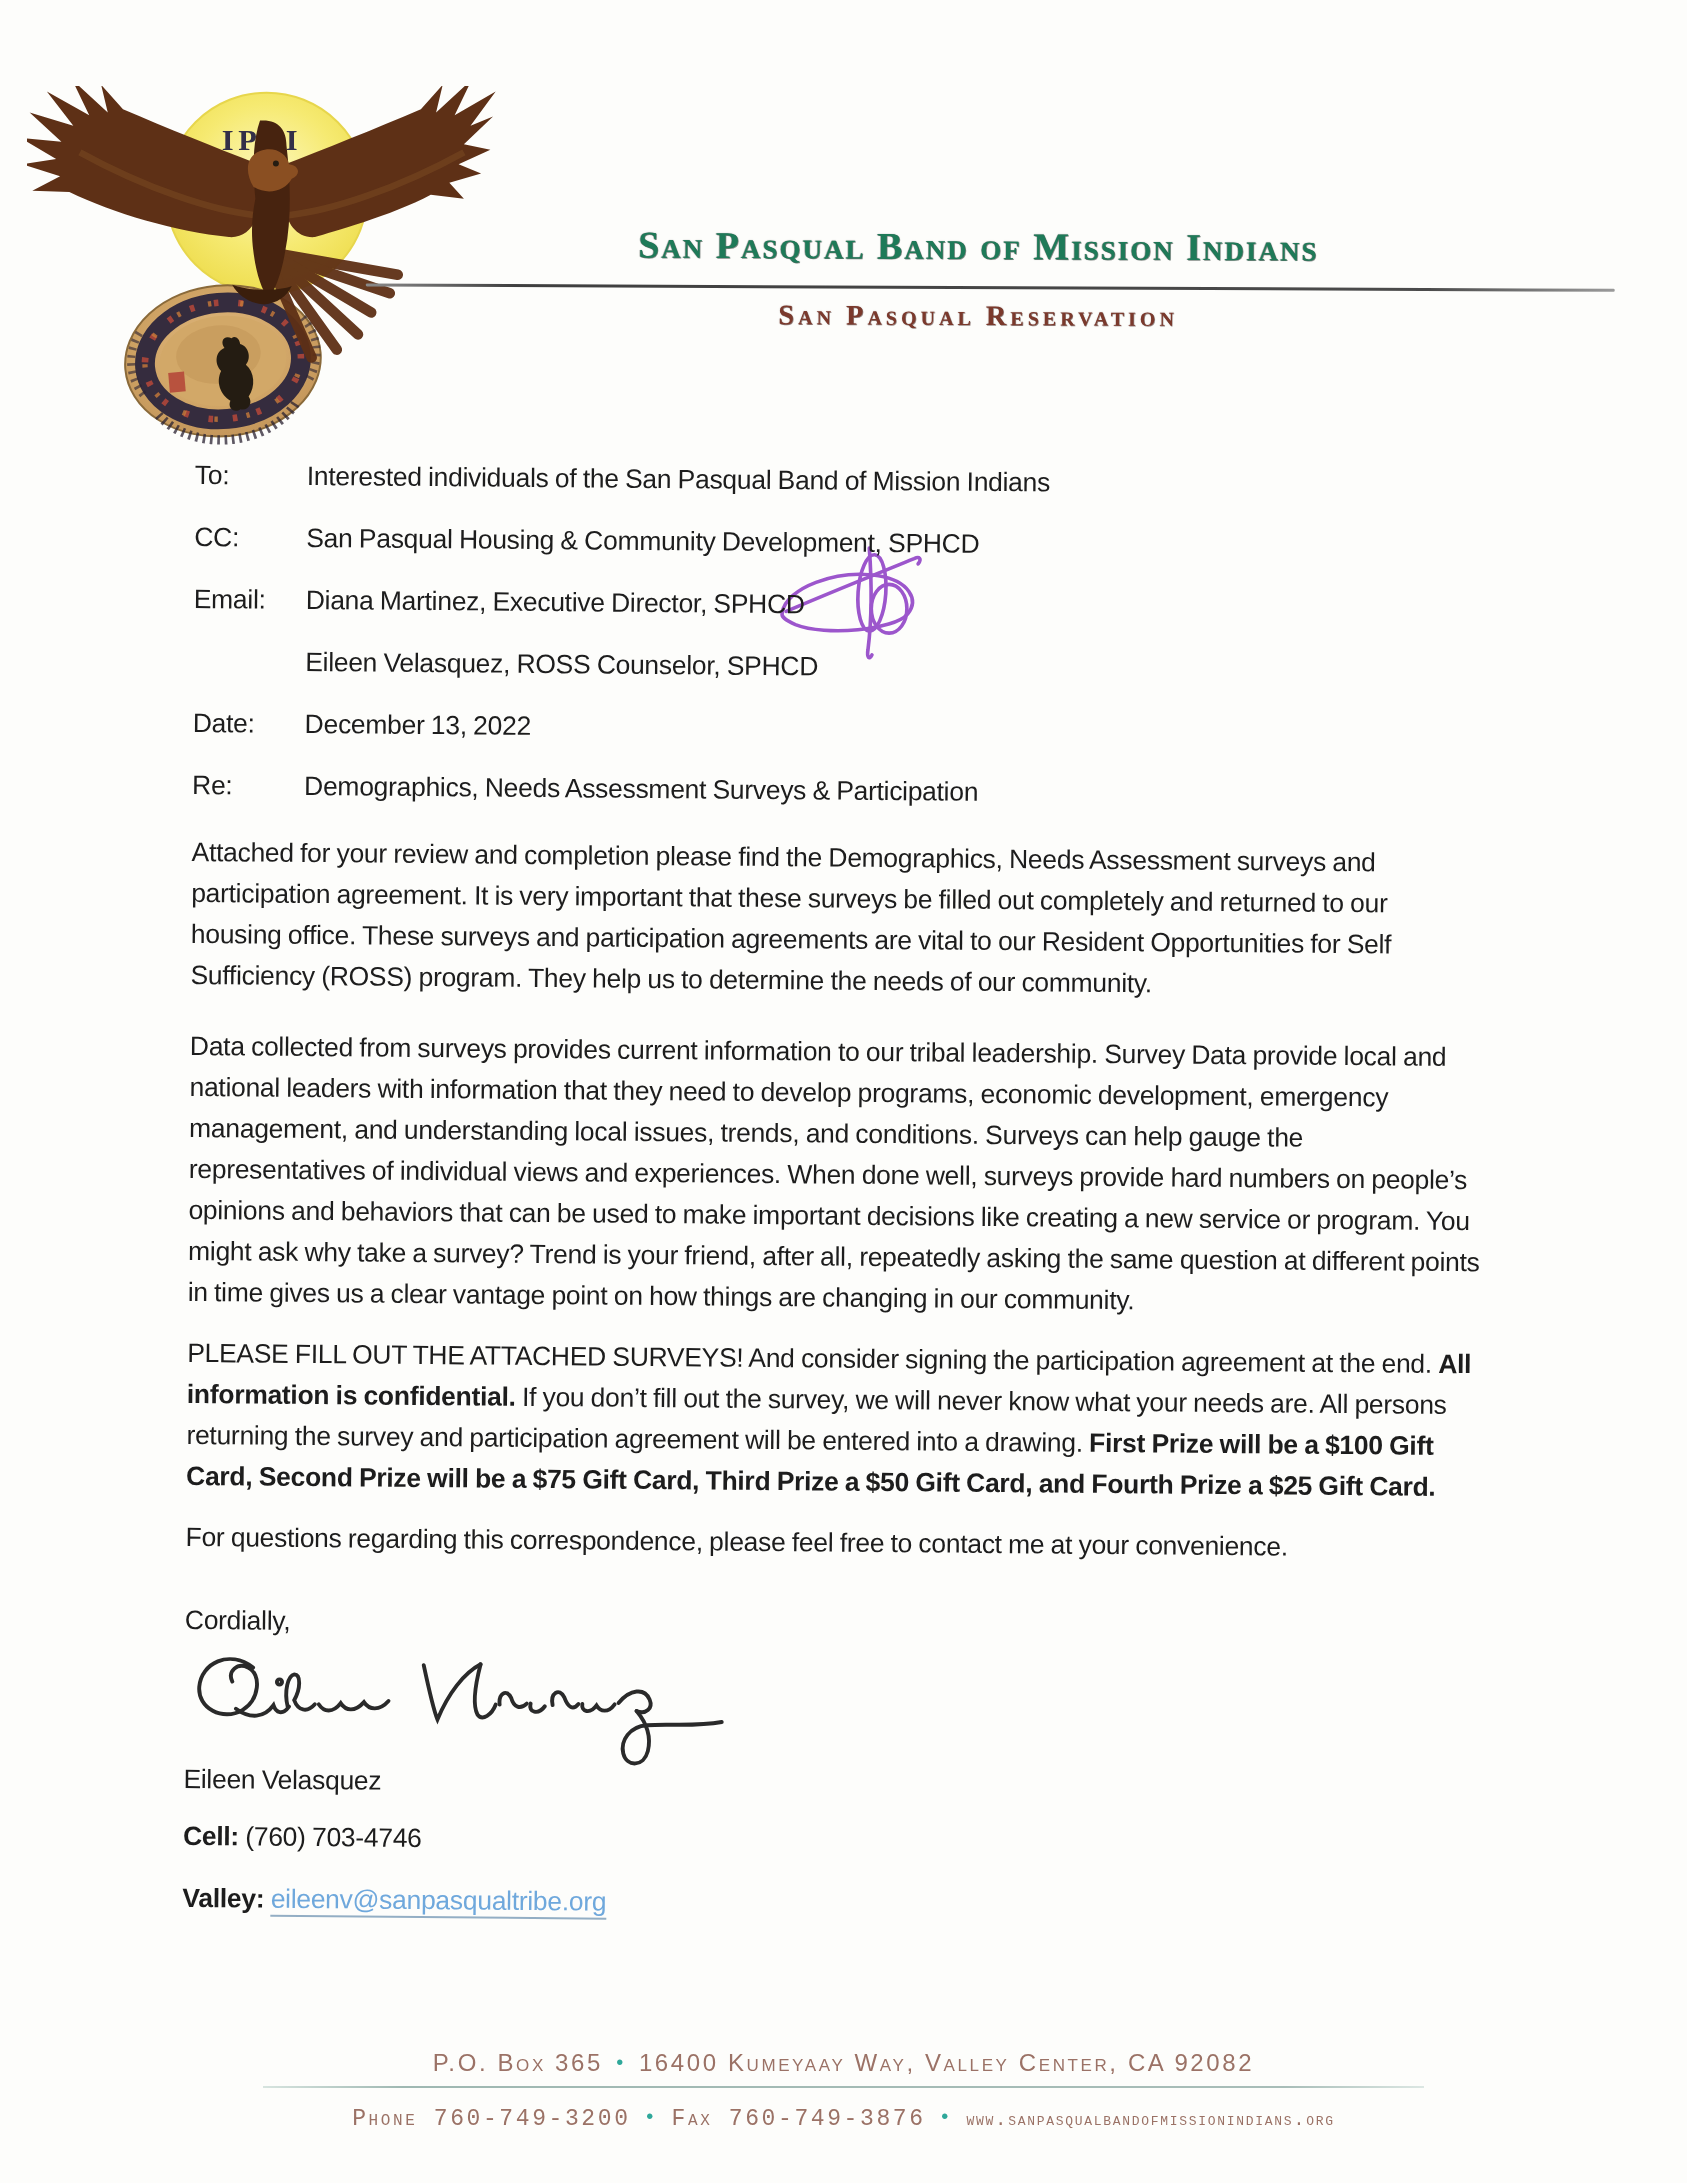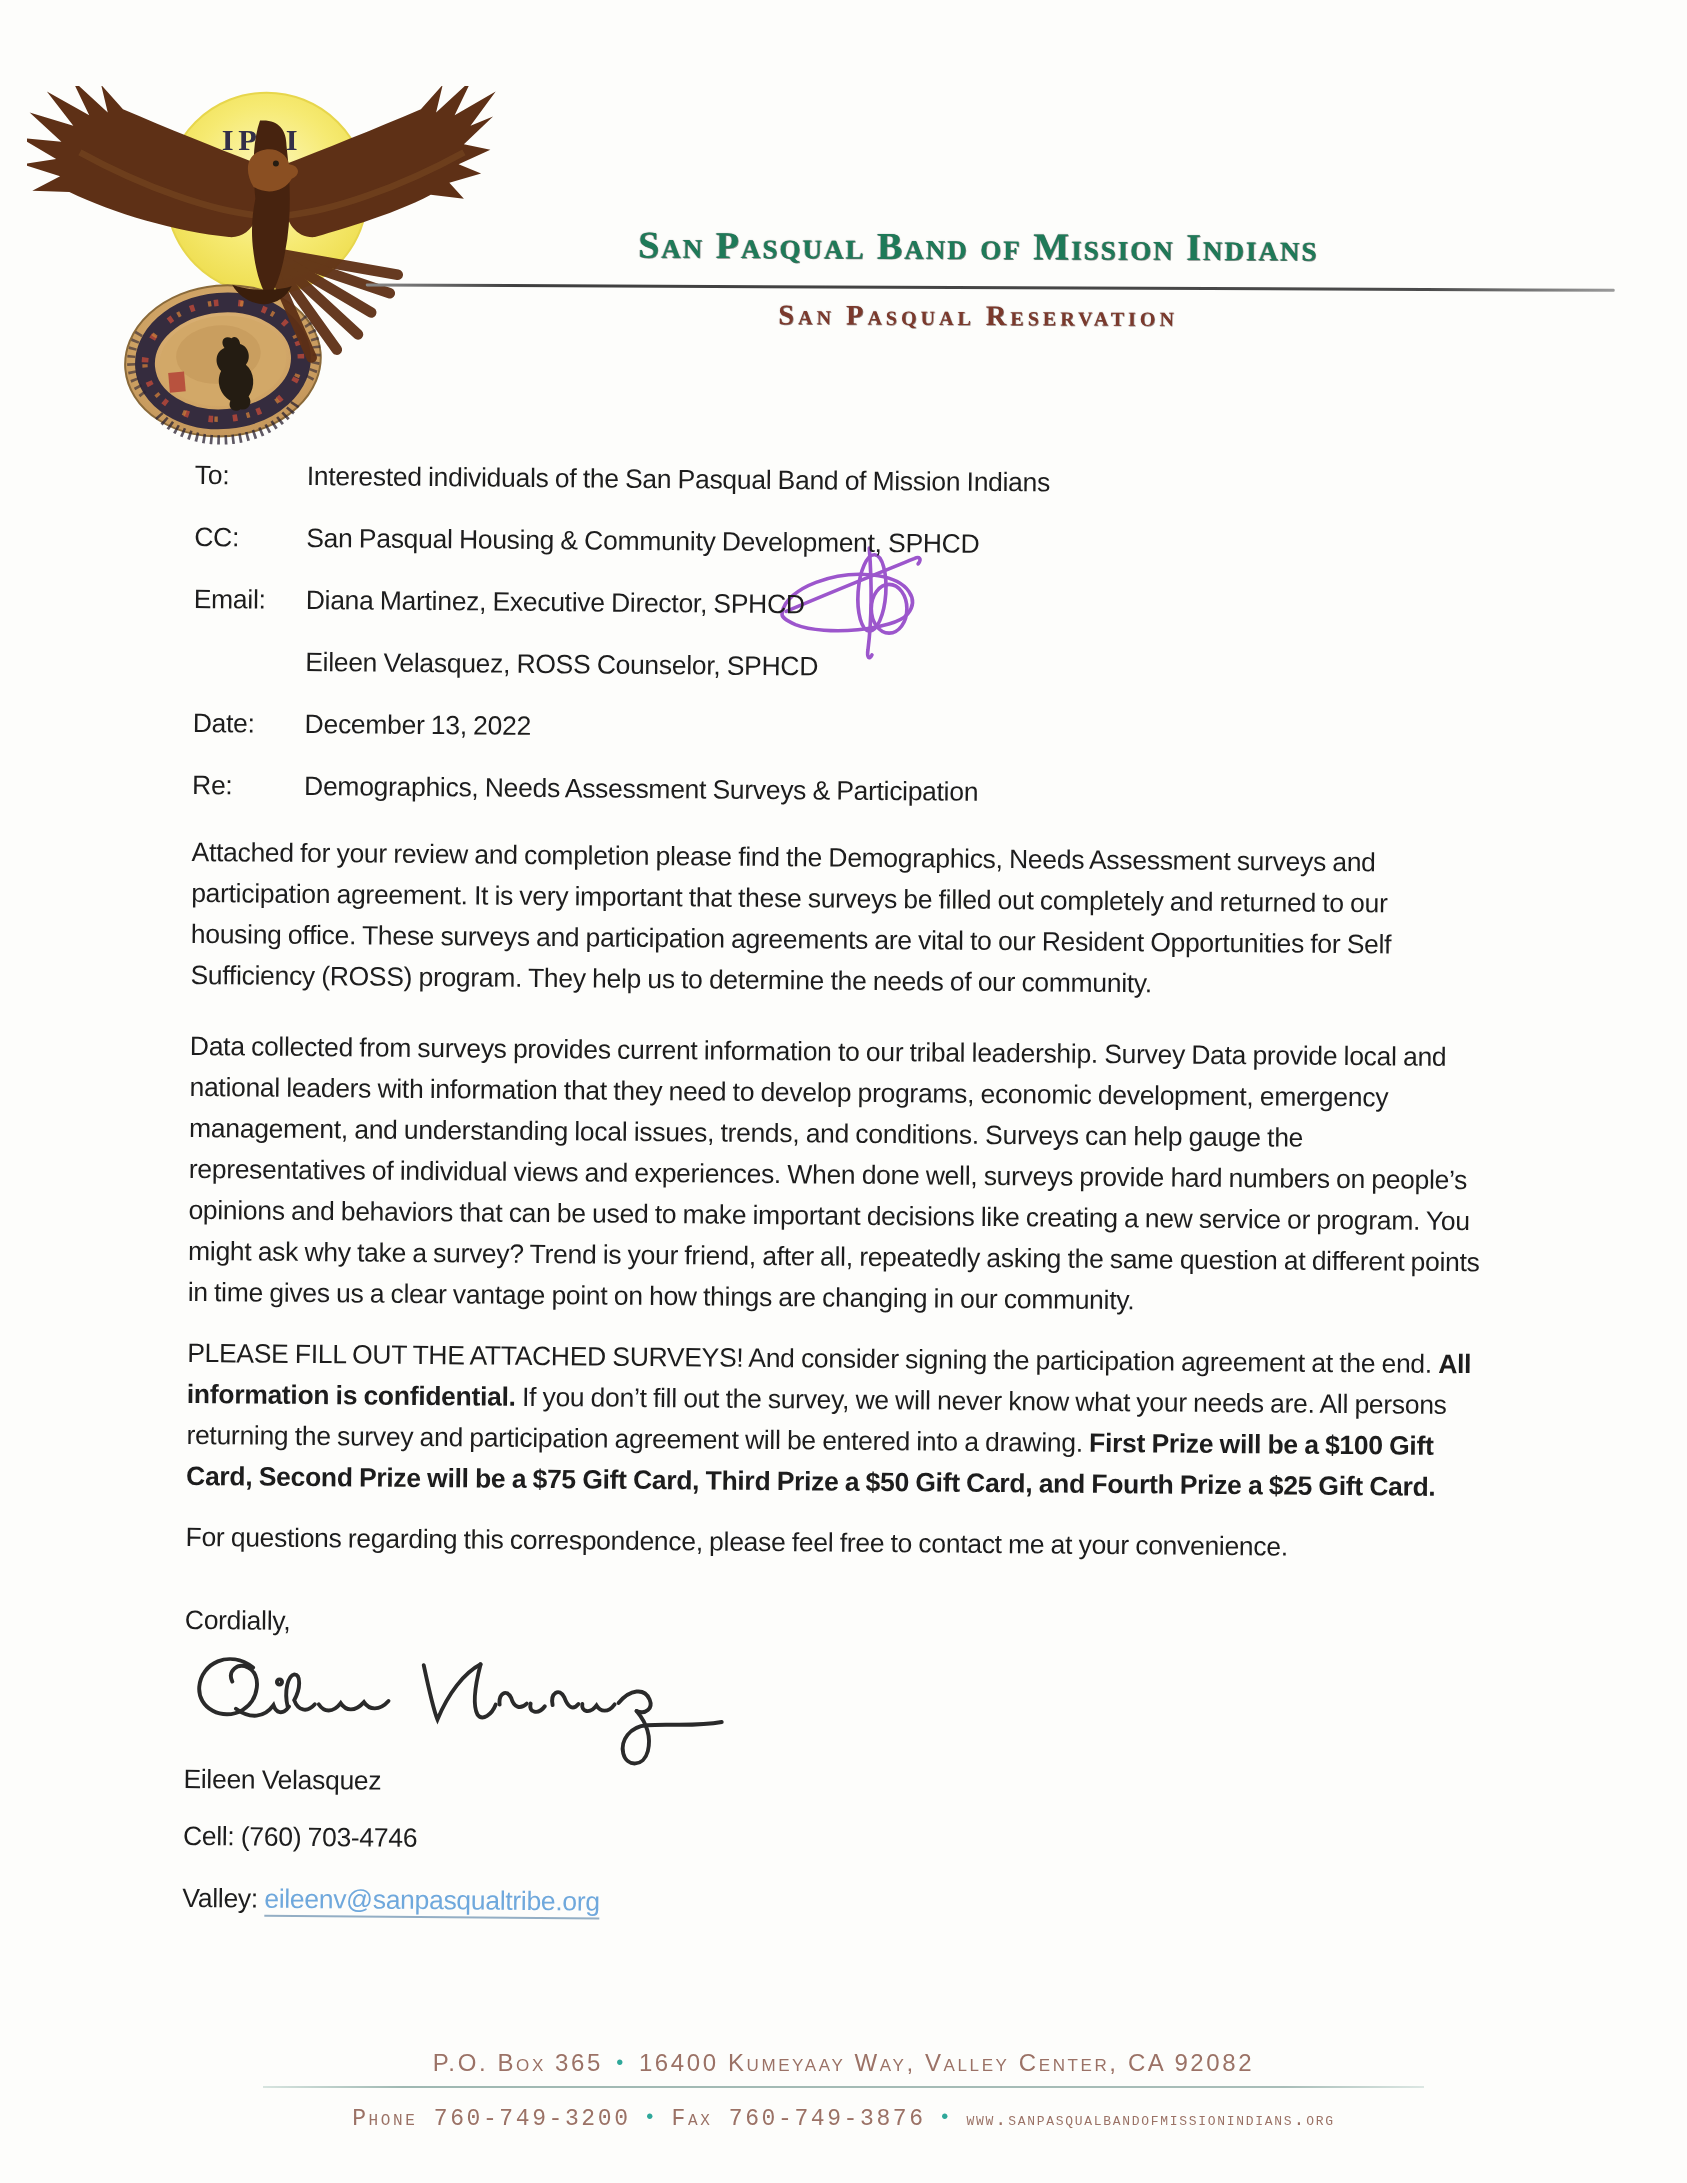--- a/index.html
+++ b/index.html
@@ -45,21 +45,21 @@
   .p2{margin-top:30px;}
   .p3{margin-top:20px;}
   .p-close{margin-top:20px;}
   .bold{font-weight:700;}
   .salutation{margin:42px 0 0 0;line-height:41px;}
   .signature-svg{display:block;margin-top:4px;width:556px;height:126px;}
   .signer-name{margin-top:-6.6px;line-height:30px;}
   .contact-line{line-height:30px;}
   .cell-line{margin-top:17px;}
   .email-line{margin-top:32px;}
-  .contact-label{font-weight:400;text-align:right;}
+  .contact-label{font-weight:700;text-align:right;}
   .email-link{
     color:#6fa8dc;text-decoration:none;cursor:pointer;
     border-bottom:2px solid #93aec4;padding-bottom:0.7px;
   }
   
   .initials-svg{position:absolute;left:773px;top:544px;width:155px;height:119px;}
   
   .footer{position:absolute;left:0;top:2048px;width:1687px;text-align:center;
     font-variant:small-caps;color:#9b7266;}
   .footer-line1{font-size:24px;letter-spacing:2.6px;line-height:29px;}

